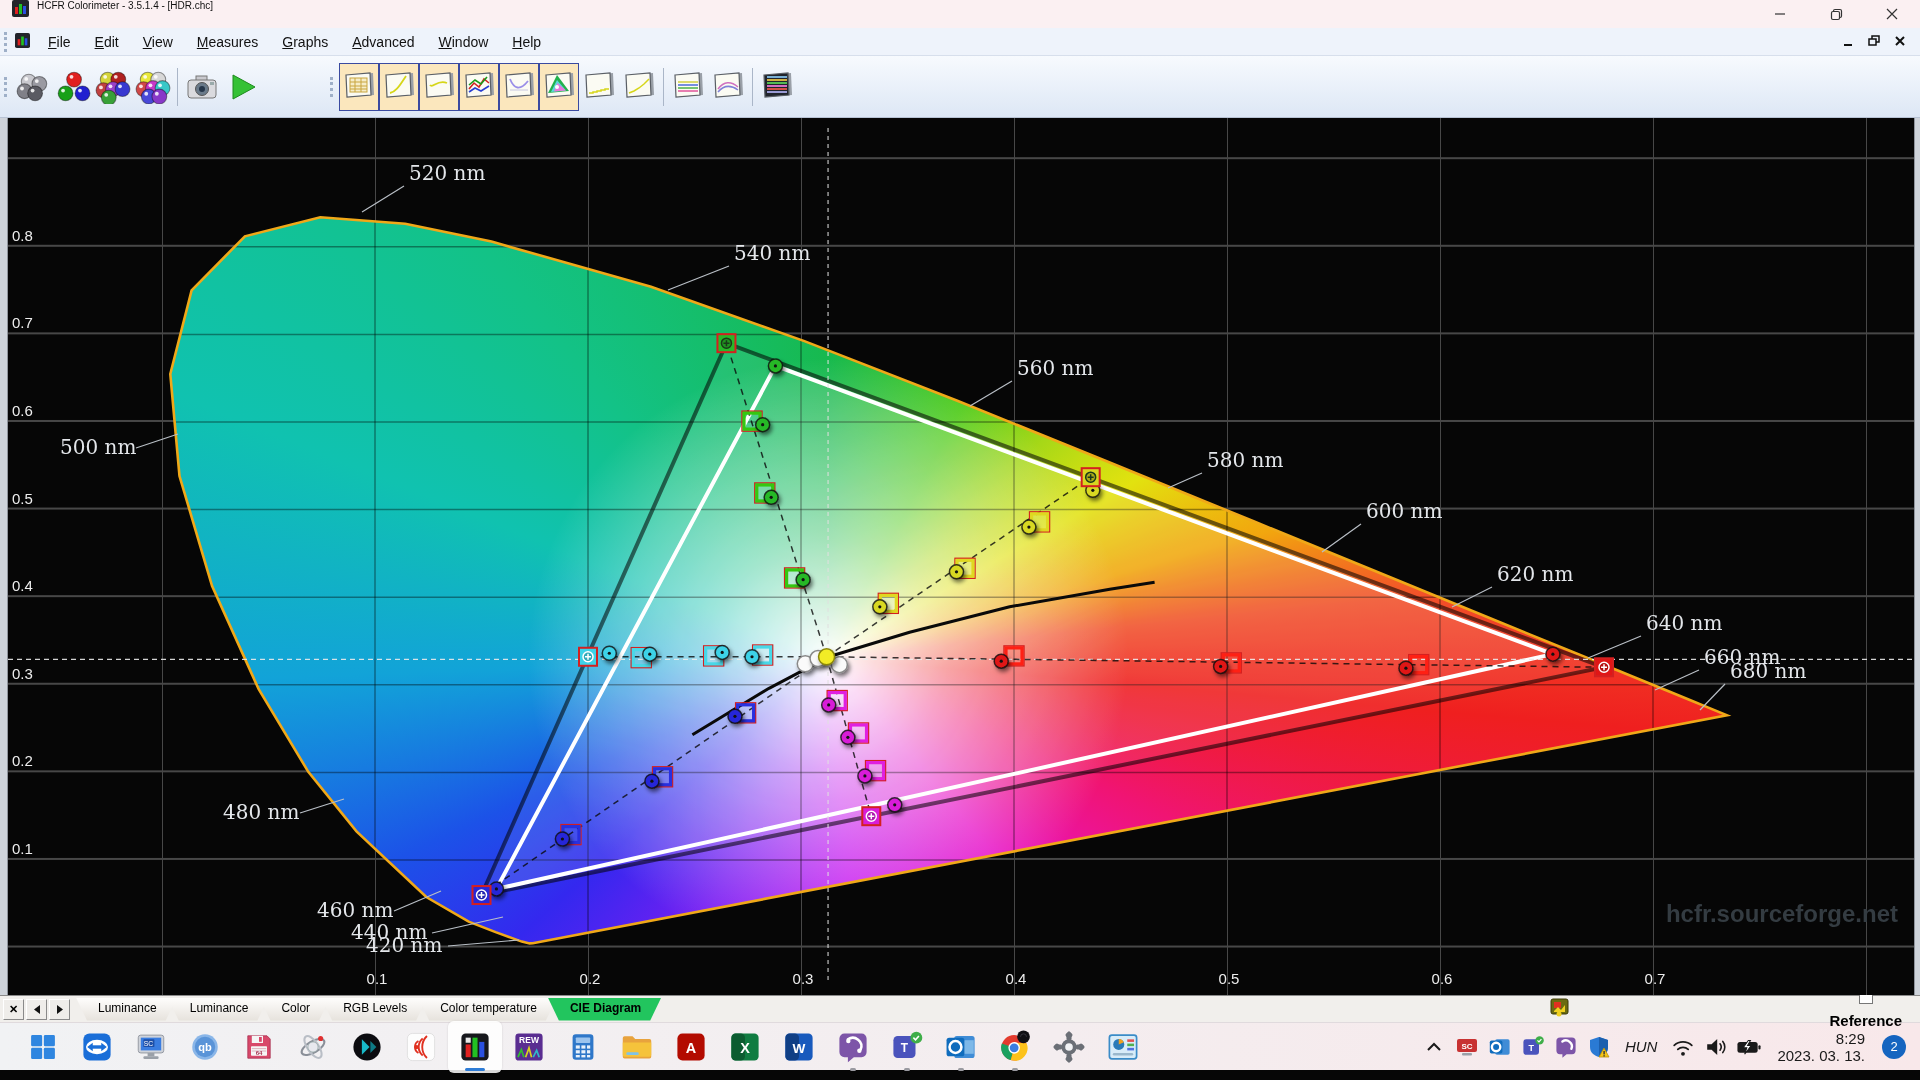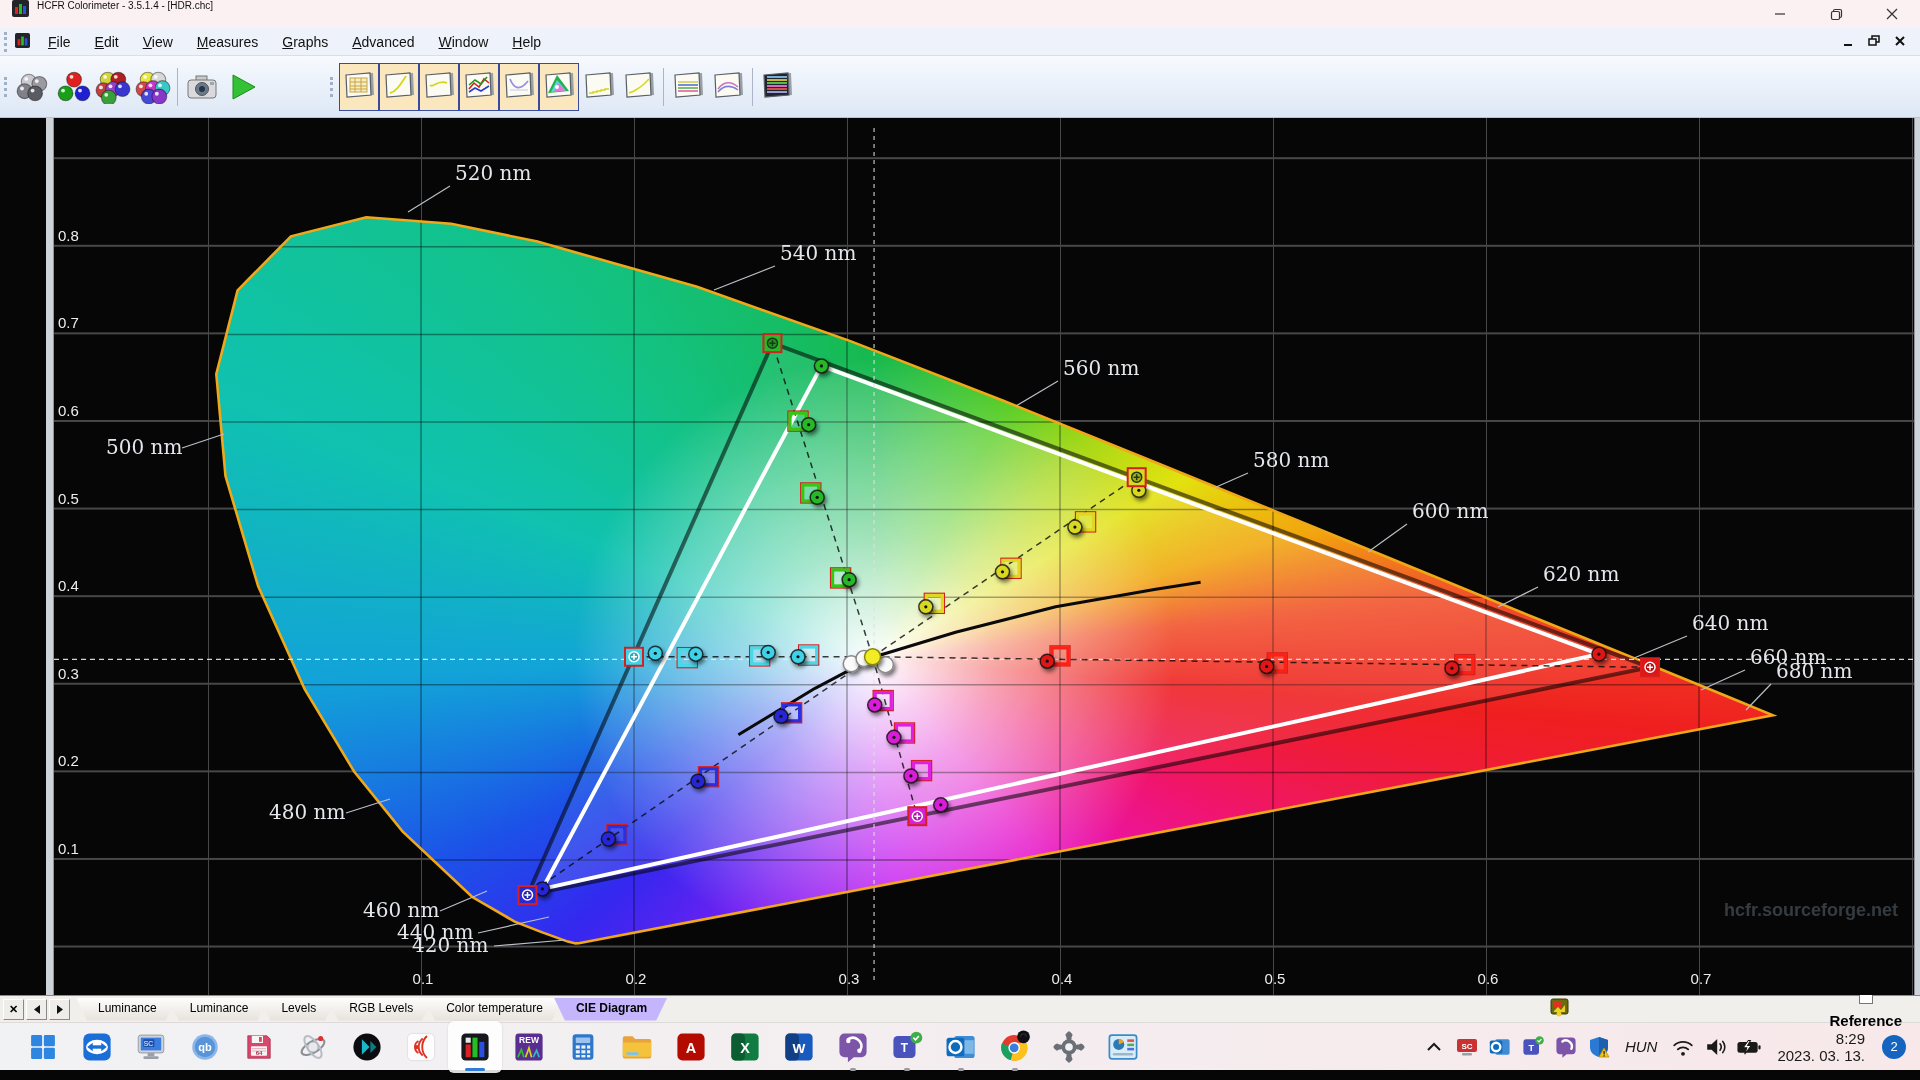--- a/index.html
+++ b/index.html
@@ -28,46 +28,46 @@
   .tbbtn { width:40px; height:48px; display:flex; align-items:center; justify-content:center; }
   .tbbtn.active { background:#fbe7bd; border:1px solid #3a4aa0; }
   .tbsep { width:1px; height:38px; background:#aab6c8; margin:0 4px; }
 
   
   .chart { position:relative; height:877px; background:#060606;
     background-image:
       linear-gradient(90deg,#474747 1.5px, transparent 1.5px),
       linear-gradient(0deg,#474747 1.5px, transparent 1.5px);
     background-size:213px 877px, 1920px 87.6px;
-    background-position:162px 0px, 0px 41.2px;margin-left:46px; }
+    background-position:162px 0px, 0px 41.2px; }
   .cie-gradient { position:absolute; left:0; top:0; width:1920px; height:877px;
     background:
       radial-gradient(circle 300px at 828px 540px, rgba(255,255,255,1) 0%, rgba(255,255,255,.55) 40%, rgba(255,255,255,0) 100%),
       conic-gradient(from 0deg at 828px 540px,
         #17b94e 0deg,#53cc1f 28deg,#a8d817 45deg,#e2e20f 60deg,#f2a60e 74deg,#f2512a 84deg,
         #ef1f1f 95deg,#f01473 115deg,#e714c9 140deg,#c410ef 175deg,#7a1ef2 205deg,#3428ef 228deg,
         #1c52e8 245deg,#12a3d8 268deg,#10c2b0 292deg,#13c286 320deg,#17b94e 360deg); }
   .chart svg.plot { position:absolute; left:0; top:0; }
   .edge-strip { position:absolute; top:0; height:877px; background:#ced3da; z-index:5; }
   .edge-strip.l { left:0; width:8px; border-right:1px solid #8f949c; }
   .edge-strip.r { right:0; width:6px; border-left:1px solid #8f949c; }
-  .watermark { position:absolute; right:22px; top:782px; font-size:18px; font-weight:bold; color:#343c42; z-index:4; }
+  .watermark { position:absolute; right:22px; top:782px; font-size:24px; font-weight:bold; color:#343c42; z-index:4; }
   text.wl { font-family:"DejaVu Serif", serif; font-size:20px; fill:#e3e6ea; }
   text.ax { font-family:"Liberation Sans", sans-serif; font-size:15px; fill:#ededed; }
 
   
   .tabbar { height:27px; background:#f1efec; border-top:1px solid #8a8a8a; display:flex; align-items:center;
     font-size:12px; color:#000; }
   .tabnav { display:flex; gap:2px; margin:0 6px 0 3px; }
   .tabnav .nbtn { width:21px; height:21px; background:#efedea; border:1px solid; border-color:#fff #8a8a8a #8a8a8a #fff;
     display:flex; align-items:center; justify-content:center; font-size:11px; font-weight:bold; }
   .tabs { display:flex; height:23px; align-items:stretch; }
   .tab { position:relative; padding:3px 20px 0 22px; background:linear-gradient(#fefdfc,#e6e2dc);
     clip-path:polygon(0 0,100% 0,calc(100% - 11px) 100%,11px 100%); margin-right:-9px; }
-  .tab.selected { background:#c4b5fd; font-weight:bold; }
+  .tab.selected { background:#22c55e; font-weight:bold; }
   .tabbar-right { margin-left:auto; display:flex; align-items:center; gap:10px; margin-right:18px; }
   .refcheck { display:flex; align-items:center; gap:8px; font-size:15px; font-weight:bold;flex-direction:column; }
   .refcheck .box { width:14px; height:14px; background:#fff; border:1px solid #777; }
   .status-icon { margin-right:250px; }
 
   
   .taskbar { height:48px; background:linear-gradient(90deg,#f1f2f4,#f4edef 55%,#f8e8ea);
     display:flex; align-items:center; border-top:1px solid #e0dadd; }
   .tb-icons { display:flex; align-items:center; margin-left:16px; }
   .tb-ic { width:54px; height:52px; display:flex; align-items:center; justify-content:center; position:relative;
@@ -532,21 +532,21 @@
         </span>
       <span class="nbtn">
           <svg width="8" height="9">
             <path d="M1 0 L7 4.5 L1 9 Z" fill="#111"></path>
           </svg>
         </span>
     </span>
     <span id="tabs" class="tabs">
         <span class="tab">Luminance</span>
         <span class="tab">Luminance</span>
-        <span class="tab">Levels</span>
+        <span class="tab">Color</span>
         <span class="tab">RGB Levels</span>
         <span class="tab">Color temperature</span>
         <span class="tab selected">CIE Diagram</span>
       </span>
     <span class="tabbar-right">
       <span class="status-icon">
         <svg width="19" height="19" viewBox="0 0 19 19">
             <rect x="1" y="1" width="17" height="15" rx="2" fill="#6b6b10" stroke="#3a3a08"></rect>
             <rect x="4" y="4" width="7" height="6" fill="#e03020"></rect>
             <path d="M4 13 l4 -4 l3 3 l4 -5 v7 h-11 Z" fill="#f0d020"></path>

